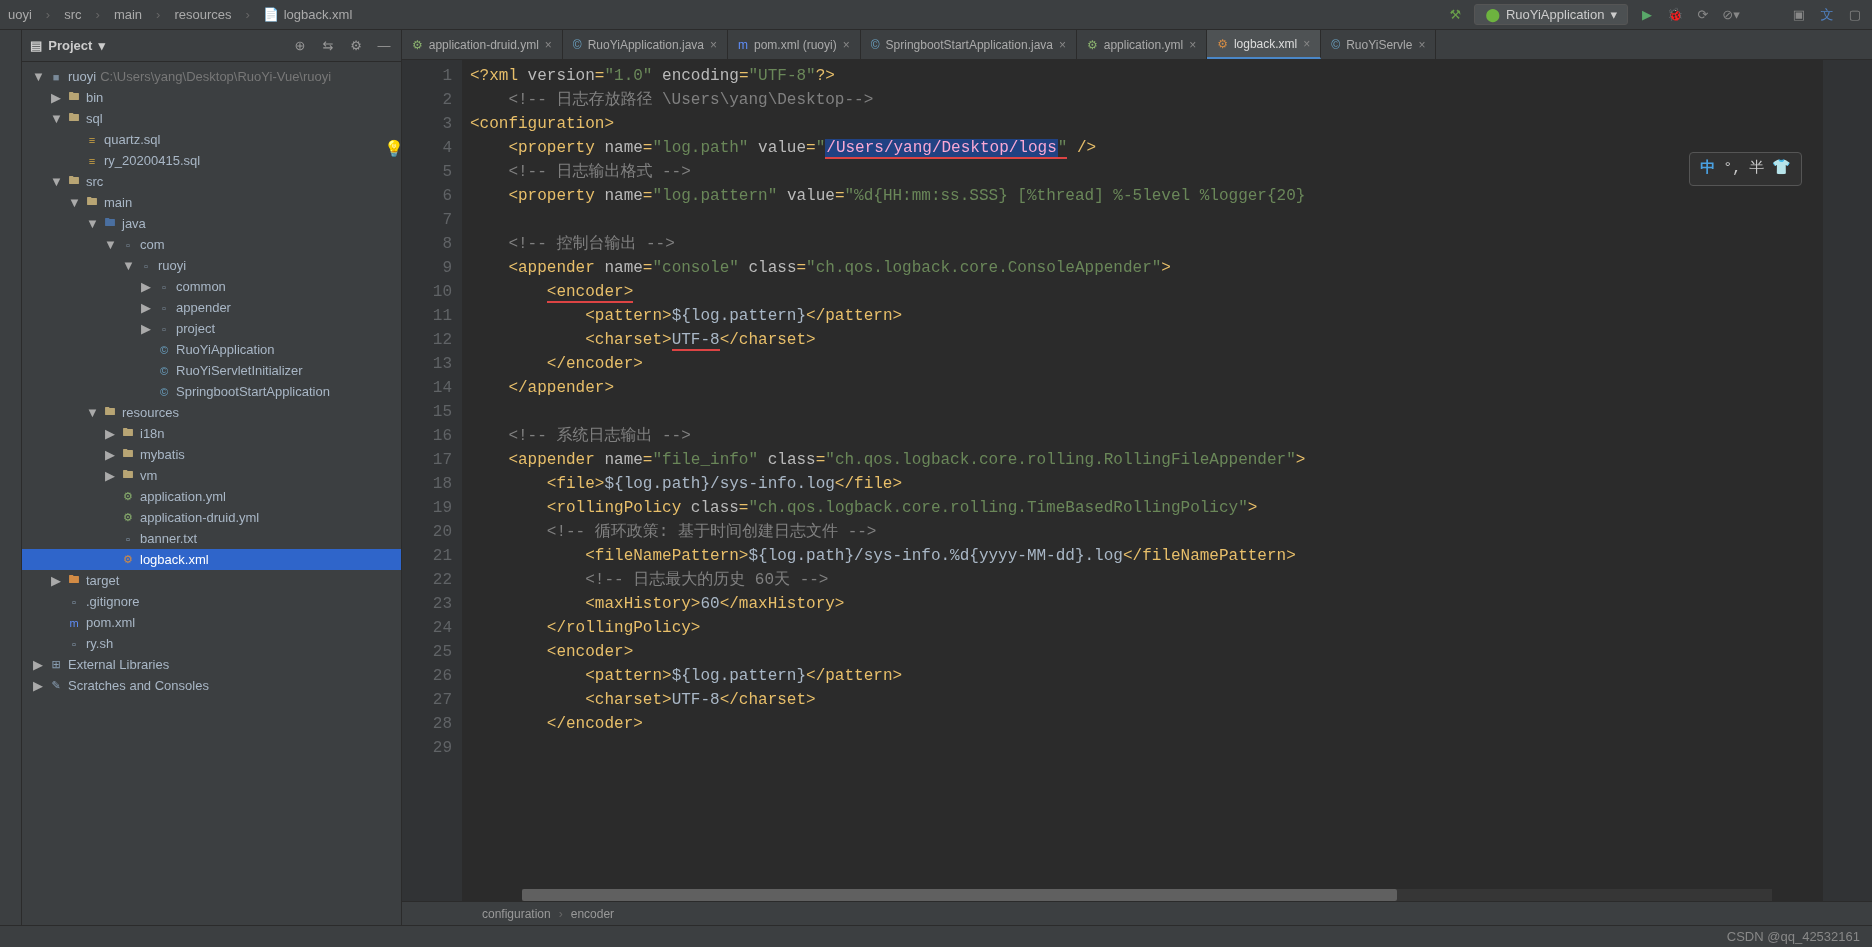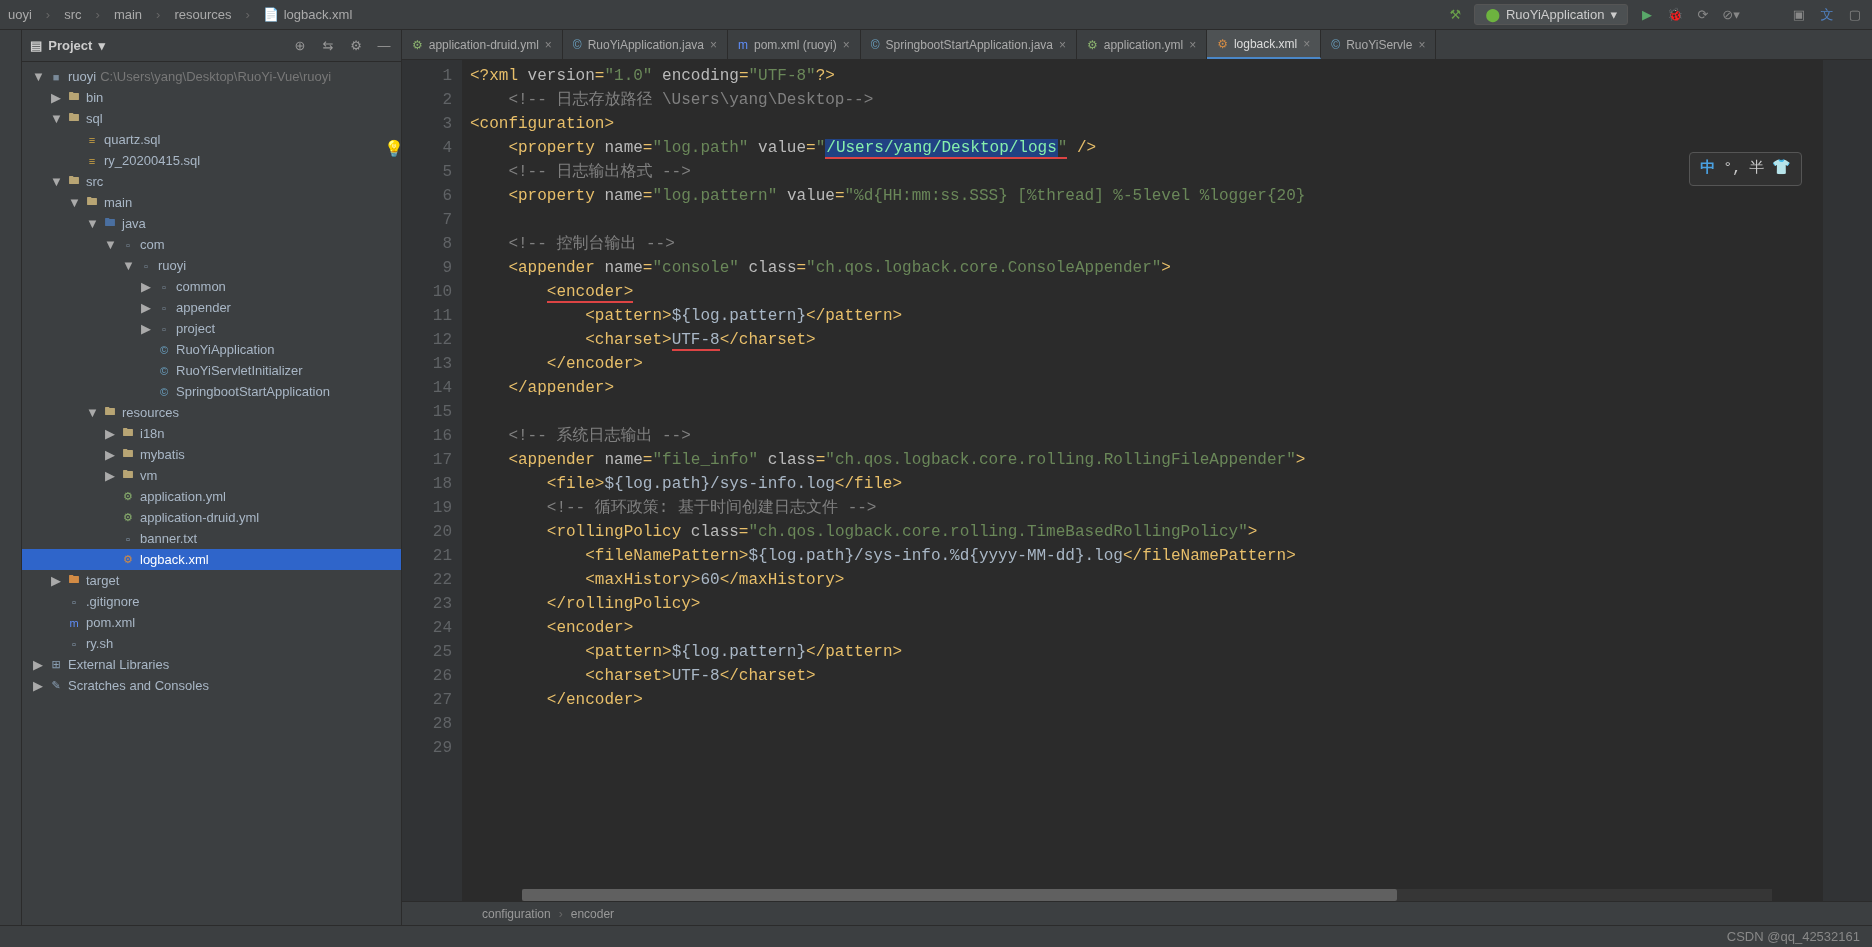--- a/index.html
+++ b/index.html
@@ -134,21 +134,21 @@
     padding: 4px 0 4px 8px;
     position: relative;
     overflow: hidden;
   }
   .code-line { height:24px; white-space: pre; }
   .c-tag { color:#e8bf6a; }
   .c-attr { color:#bababa; }
   .c-str { color:#6a8759; }
   .c-cmt { color:#808080; }
   .c-txt { color:#a9b7c6; }
-  .selected-text { background:#214283; color:#86efac; padding:0 1px;}
+  .selected-text { background:#214283; color:#f9a8d4; padding:0 1px;}
   .underline-red { border-bottom: 2px solid #d44; }
   .breadcrumb-bottom {
     height: 24px;
     background: #3c3f41;
     border-top: 1px solid #2b2b2b;
     display: flex;
     align-items: center;
     padding-left: 80px;
     gap: 8px;
     color: #999;
@@ -486,23 +486,24 @@
           <div class="code-line">    <span class="c-tag">&lt;appender </span><span class="c-attr">name</span><span class="c-tag">=</span><span class="c-str">"console"</span> <span class="c-attr">class</span><span class="c-tag">=</span><span class="c-str">"ch.qos.logback.core.ConsoleAppender"</span><span class="c-tag">&gt;</span></div>
           <div class="code-line">        <span class="c-tag underline-red">&lt;encoder&gt;</span></div>
           <div class="code-line">            <span class="c-tag">&lt;pattern&gt;</span><span class="c-txt">${log.pattern}</span><span class="c-tag">&lt;/pattern&gt;</span></div>
           <div class="code-line">            <span class="c-tag">&lt;charset&gt;</span><span class="c-txt underline-red">UTF-8</span><span class="c-tag">&lt;/charset&gt;</span></div>
           <div class="code-line">        <span class="c-tag">&lt;/encoder&gt;</span></div>
           <div class="code-line">    <span class="c-tag">&lt;/appender&gt;</span></div>
           <div class="code-line"></div>
           <div class="code-line">    <span class="c-cmt">&lt;!-- 系统日志输出 --&gt;</span></div>
           <div class="code-line">    <span class="c-tag">&lt;appender </span><span class="c-attr">name</span><span class="c-tag">=</span><span class="c-str">"file_info"</span> <span class="c-attr">class</span><span class="c-tag">=</span><span class="c-str">"ch.qos.logback.core.rolling.RollingFileAppender"</span><span class="c-tag">&gt;</span></div>
           <div class="code-line">        <span class="c-tag">&lt;file&gt;</span><span class="c-txt">${log.path}/sys-info.log</span><span class="c-tag">&lt;/file&gt;</span></div>
+          <div class="code-line">        <span class="c-tag">&lt;rollingPolicy </span><span class="c-attr">class</span><span class="c-tag">=</span><span class="c-str">"ch.qos.logback.core.rolling.TimeBasedRollingPolicy"</span><span class="c-tag">&gt;</span></div>
           <div class="code-line">        <span class="c-cmt">&lt;!-- 循环政策: 基于时间创建日志文件 --&gt;</span></div>
-          <div class="code-line">        <span class="c-tag">&lt;rollingPolicy </span><span class="c-attr">class</span><span class="c-tag">=</span><span class="c-str">"ch.qos.logback.core.rolling.TimeBasedRollingPolicy"</span><span class="c-tag">&gt;</span></div>
           <div class="code-line">            <span class="c-tag">&lt;fileNamePattern&gt;</span><span class="c-txt">${log.path}/sys-info.%d{yyyy-MM-dd}.log</span><span class="c-tag">&lt;/fileNamePattern&gt;</span></div>
+          <div class="code-line">            <span class="c-cmt">&lt;!-- 日志最大的历史 60天 --&gt;</span></div>
           <div class="code-line">            <span class="c-tag">&lt;maxHistory&gt;</span><span class="c-txt">60</span><span class="c-tag">&lt;/maxHistory&gt;</span></div>
           <div class="code-line">        <span class="c-tag">&lt;/rollingPolicy&gt;</span></div>
           <div class="code-line">        <span class="c-tag">&lt;encoder&gt;</span></div>
           <div class="code-line">            <span class="c-tag">&lt;pattern&gt;</span><span class="c-txt">${log.pattern}</span><span class="c-tag">&lt;/pattern&gt;</span></div>
           <div class="code-line">            <span class="c-tag">&lt;charset&gt;</span><span class="c-txt">UTF-8</span><span class="c-tag">&lt;/charset&gt;</span></div>
           <div class="code-line">        <span class="c-tag">&lt;/encoder&gt;</span></div>
           <div class="hscroll">
           <div class="hscroll-thumb"></div>
         </div>
       </div>

